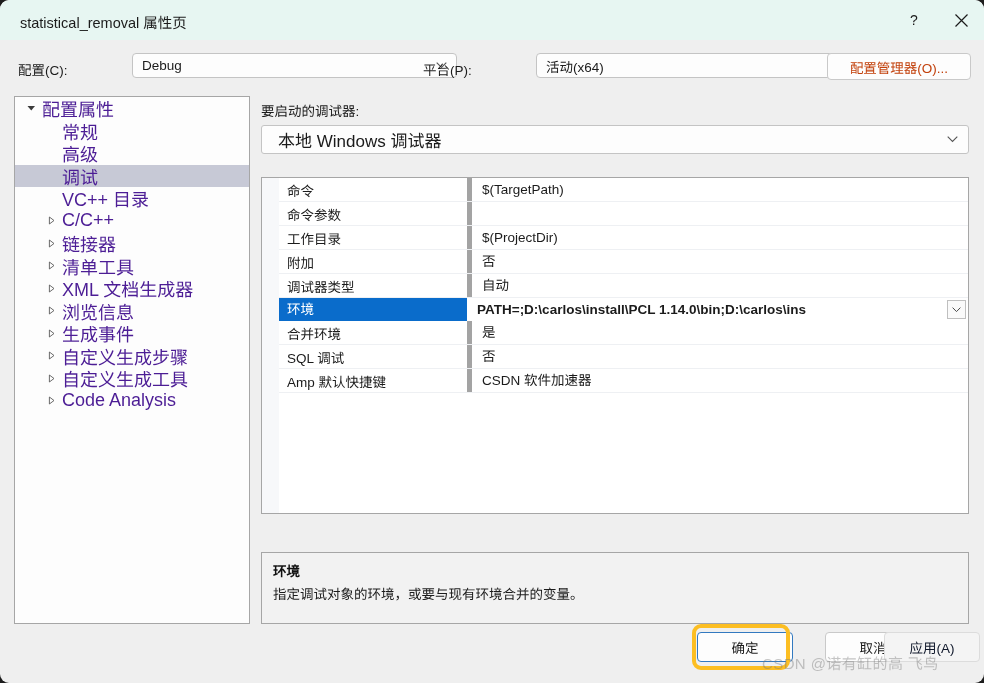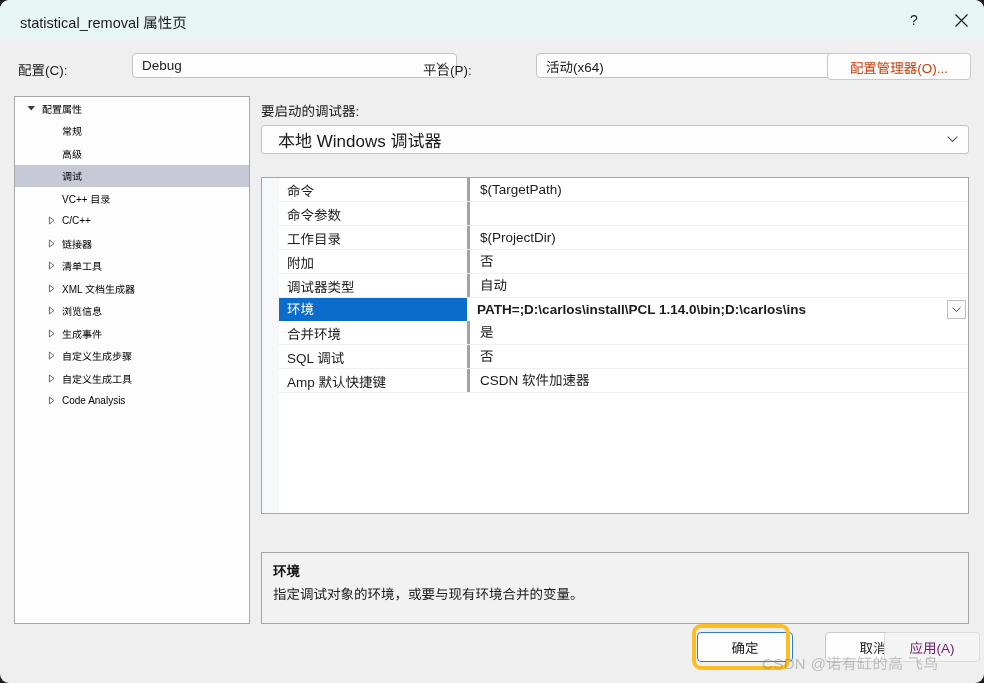--- a/index.html
+++ b/index.html
@@ -125,22 +125,22 @@
     box-sizing: border-box;
     background: #fdfdfd;
     border: 1px solid #a6a6a6;
     overflow: hidden;
   }
   .tree-item {
     position: relative;
     height: 22.5px;
     display: flex;
     align-items: center;
-    font-size: 10px;
-    color: #000000;
+    font-size: 18px;
+    color: #4c1d95;
     white-space: nowrap;
     cursor: default;
   }
   .tree-item.sel { background: #c7c9d6; }
   .tree-arrow {
     width: 20px;
     display: flex;
     align-items: center;
     justify-content: center;
     flex: 0 0 20px;
@@ -210,21 +210,21 @@
     flex: 0 0 188px;
     padding-left: 8px;
     box-sizing: border-box;
     white-space: nowrap;
     overflow: hidden;
   }
   .grow .gval {
     flex: 1 1 auto;
     padding-left: 10px;
     box-sizing: border-box;
-    border-left: 3px solid #a3a3a3;
+    border-left: 5px solid #a3a3a3;
     white-space: nowrap;
     overflow: hidden;
     height: 23px;
     line-height: 23px;
   }
   .grow.sel { border-bottom: none; }
   .grow.sel .gname {
     background: #0a6ccb;
     color: #ffffff;
     height: 23px;
@@ -289,21 +289,21 @@
   }
   #ok-btn {
     left: 697px; top: 632px;
     border: 1px solid #3279c0;
   }
   #cancel-btn { left: 793px; top: 632px; margin-left: 32px; }
   #apply-btn {
     left: 884px; top: 632px;
     background: #f4f4f4;
     border: 1px solid #dcdcdc;
-    color: #701a75;
+    color: #0f172a;
   }
   #ok-highlight {
     position: absolute;
     left: 692px; top: 624px;
     width: 98px; height: 46px;
     box-sizing: border-box;
     border: 4px solid #fcbe22;
     border-radius: 9px;
     pointer-events: none;
   }

